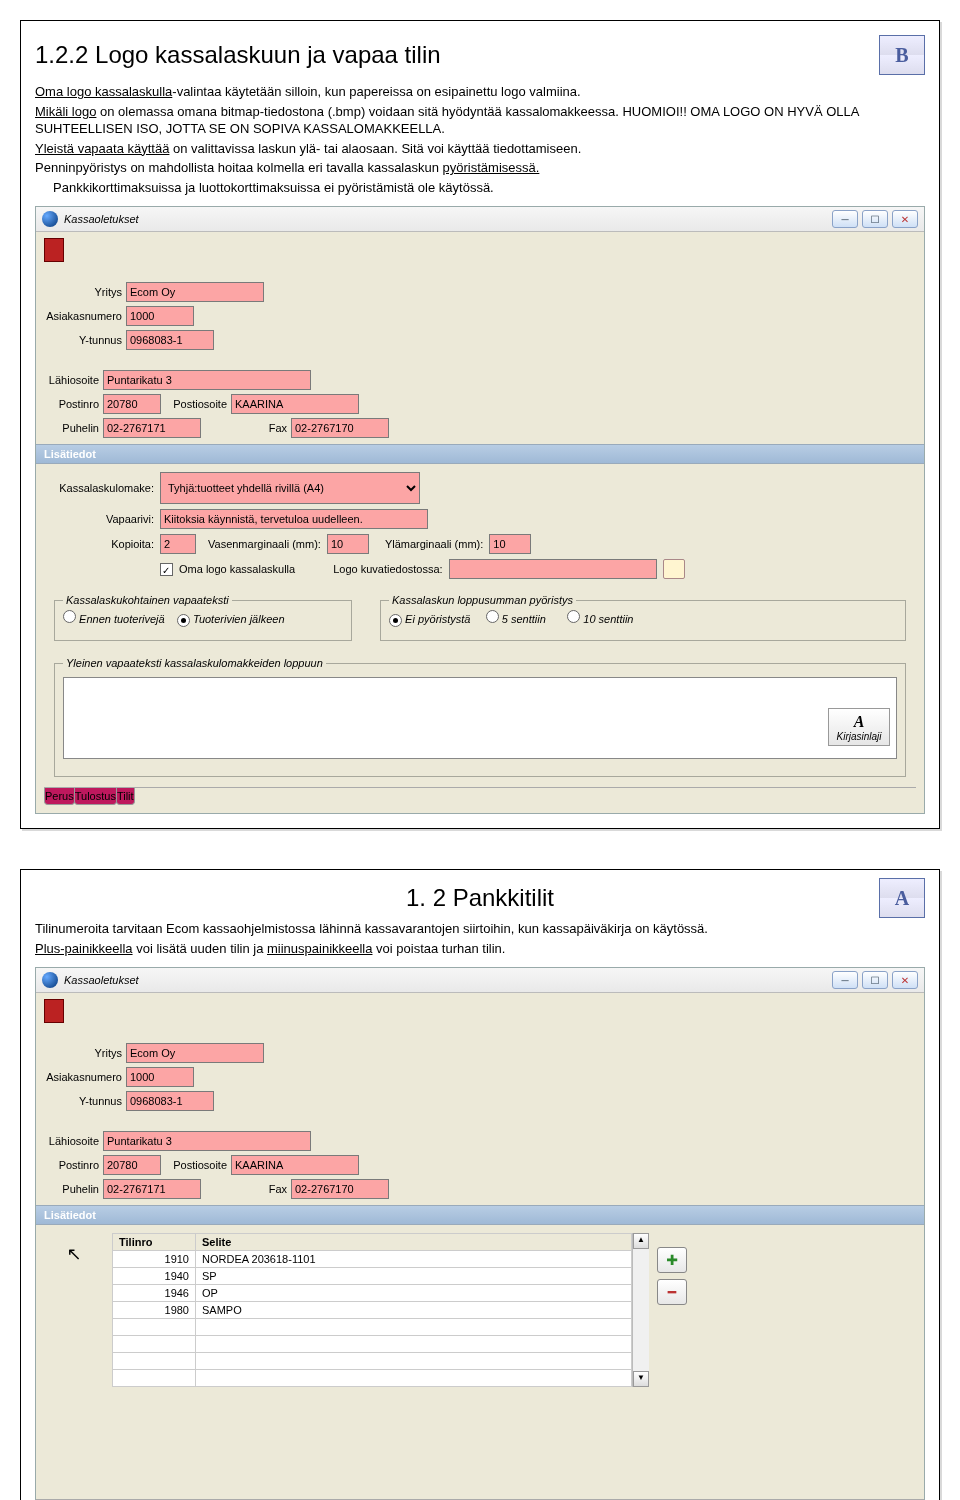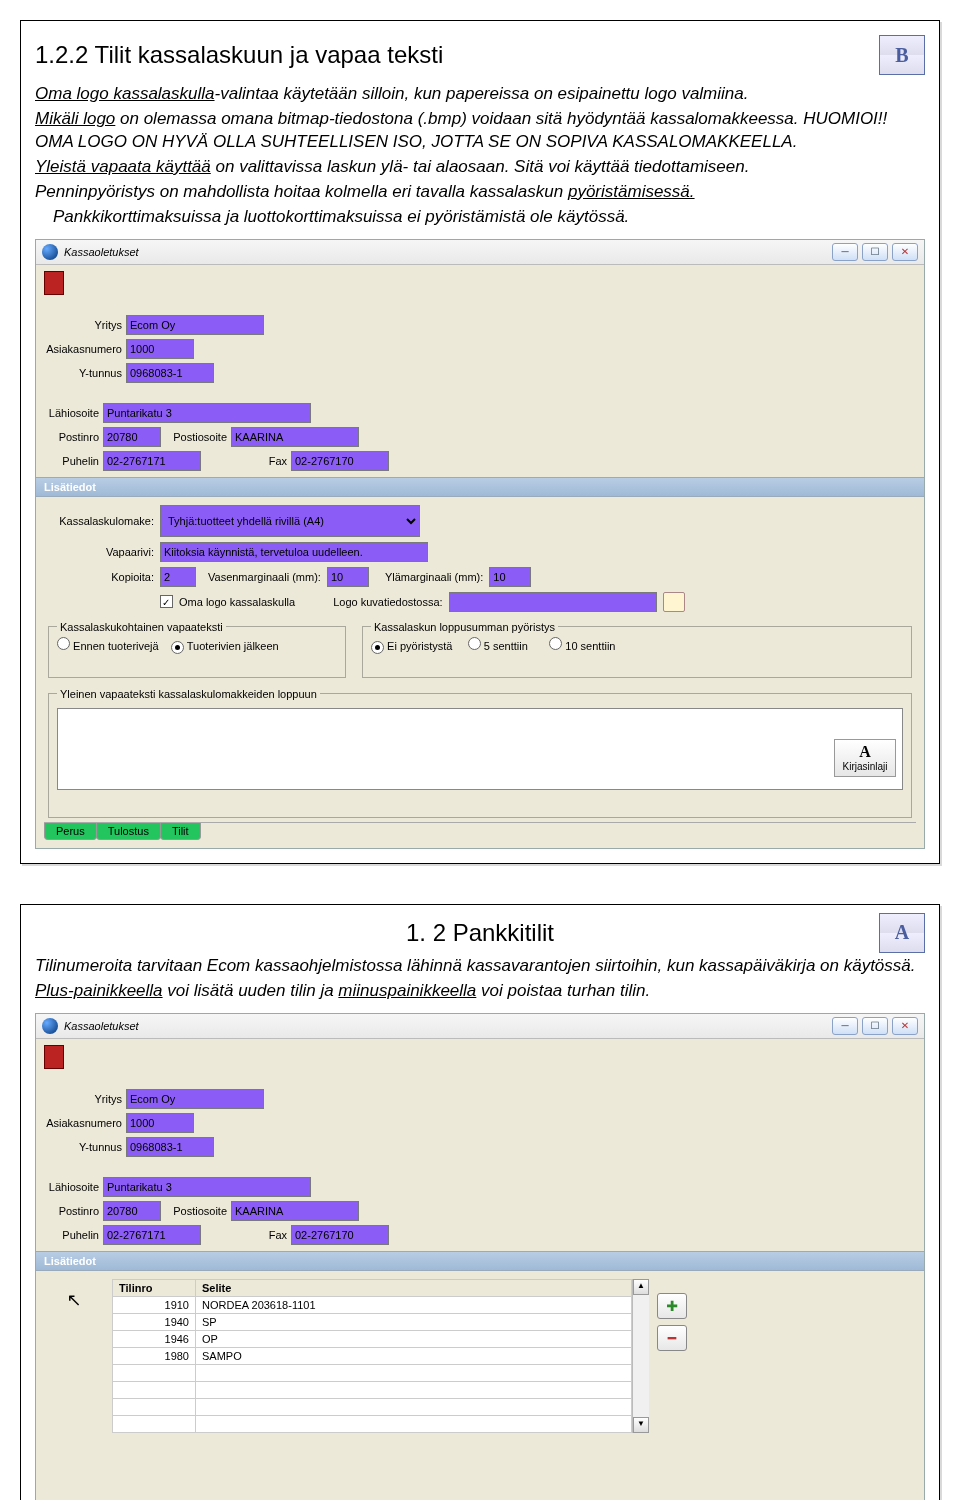--- a/index.html
+++ b/index.html
@@ -34,21 +34,21 @@
     flex-direction: column;
     align-items: center;
     justify-content: center;
     font-family: Georgia, serif;
     font-weight: bold;
     font-size: 20px;
     color: #4a5d9e;
     background: linear-gradient(#eef, #dde 50%, #eef 50%, #dde);
   }
   .logo-box.a { color: #4a5d9e; }
-  .body-text { font-size: 17px; line-height: 1.35; margin: 2px 0; font-style: italic; }
+  .body-text { font-size: 13px; line-height: 1.35; margin: 2px 0; }
   .body-text u { text-decoration: underline; }
 
   
   .app-window {
     border: 1px solid #9aa;
     background: #ece9d8;
     margin-top: 10px;
     font-size: 11px;
     font-family: Tahoma, Arial, sans-serif;
     color: #000;
@@ -82,21 +82,21 @@
     gap: 20px;
     flex-direction: column;
   }
   .col { display:flex; flex-direction:column; gap:4px; }
   .frow { display:flex; align-items:center; gap:4px; }
   .frow label { text-align:right; display:inline-block; }
   .lbl-70 { width: 78px; }
   .lbl-55 { width: 55px; }
   .input-flat {
     border:1px solid #7a7a7a;
-    background:#8b5cf6;
+    background:#fca5a5;
     padding: 1px 3px;
     font-size:11px;
     font-family: Tahoma, Arial, sans-serif;
     height: 16px;
   }
   .side-icon {
     width:18px; height:22px; background:#b22; border:1px solid #600;
     margin-right:4px;
   }
 
@@ -112,42 +112,42 @@
   .lisatiedot-body { padding: 8px; }
   .lisarow { display:flex; align-items:center; gap:6px; margin-bottom:5px; }
   .lisarow label.r { text-align:right; width: 110px; }
   select.input-flat { height:32px; }
   .checkbox-box { width:11px; height:11px; border:1px solid #666; background:#fff; display:inline-block; }
   .checkbox-box.checked::after { content:"✓"; font-size:10px; line-height:10px; margin-left:1px; }
   .radio-box { width:11px; height:11px; border:1px solid #666; border-radius:50%; background:#fff; display:inline-flex; align-items:center; justify-content:center; }
   .radio-box.sel::after { content:""; width:5px; height:5px; background:#000; border-radius:50%; display:block; }
 
   fieldset.inner {
-    border:1px solid #a8a89c; padding:4px 8px 23px 8px; margin:4px; font-size:11px;
+    border:1px solid #a8a89c; padding:4px 8px 13px 8px; margin:10px; font-size:11px;font-style:italic;
   }
   fieldset.inner legend { padding:0 3px; }
   .fieldset-row { display:flex; gap:8px; }
 
   .big-textarea {
     border:1px solid #888; background:#fff; height: 80px; margin: 4px 0; position:relative;
   }
   .btn-font {
     position:absolute; right:6px; top:30px; width:60px; height:36px;
     border:1px solid #999; background:linear-gradient(#fff,#e6e6e6);
     display:flex; flex-direction:column; align-items:center; justify-content:center;
     font-size:10px;
   }
   .btn-font b { font-family: Georgia, serif; font-size:16px; font-weight:bold; }
 
   .tabs-bottom {
     display:flex; gap:0; border-top:1px solid #aaa; margin-top:4px;
   }
   .tab {
     border:1px solid #999; border-top:none; border-radius:0 0 4px 4px;
-    background:#22c55e; padding:2px 11px; font-size:11px; margin-right:-1px;
+    background:#be185d; padding:2px 0; font-size:11px; margin-right:-1px;
   }
 
   
   .acct-table {
     border:1px solid #999; background:#fff; width: 520px; margin-left: 120px;
     border-collapse: collapse; font-size:11px;
   }
   .acct-table th, .acct-table td {
     border:1px solid #ccc; padding:2px 6px; text-align:left;
   }
@@ -169,21 +169,21 @@
   .page-num { text-align:right; font-size:16px; margin-top:10px; }
   .scrollbar-v { width:16px; background:#ece9d8; border-left:1px solid #bbb; display:flex; flex-direction:column; }
   .sb-arrow { height:14px; border:1px solid #999; background:linear-gradient(#fff,#ddd); font-size:8px; text-align:center; line-height:12px; }
   .sb-track { flex:1; background:#f0f0f0; }
 </style>
 </head>
 <body>
 
 <div class="section">
   <div class="section-heading">
-    <span>1.2.2 Tilit kassalaskuun ja vapaa teksti</span>
+    <span>1.2.2 Logo kassalaskuun ja vapaa tilin</span>
     <div class="logo-box">B</div>
   </div>
   <p class="body-text"><u>Oma logo kassalaskulla</u>-valintaa käytetään silloin, kun papereissa on esipainettu logo valmiina.</p>
   <p class="body-text"><u>Mikäli logo</u> on olemassa omana bitmap-tiedostona  (.bmp) voidaan sitä hyödyntää kassalomakkeessa. HUOMIOI!! OMA LOGO ON HYVÄ OLLA SUHTEELLISEN ISO, JOTTA SE ON SOPIVA KASSALOMAKKEELLA.</p>
   <p class="body-text"><u>Yleistä vapaata käyttää</u> on valittavissa laskun ylä- tai alaosaan. Sitä voi käyttää tiedottamiseen.</p>
   <p class="body-text">Penninpyöristys on mahdollista hoitaa kolmella eri tavalla kassalaskun <u>pyöristämisessä.</u></p>
   <p class="body-text" style="padding-left:18px">Pankkikorttimaksuissa ja luottokorttimaksuissa ei pyöristämistä ole käytössä.</p>
 
   <div class="app-window">
     <div class="titlebar">

